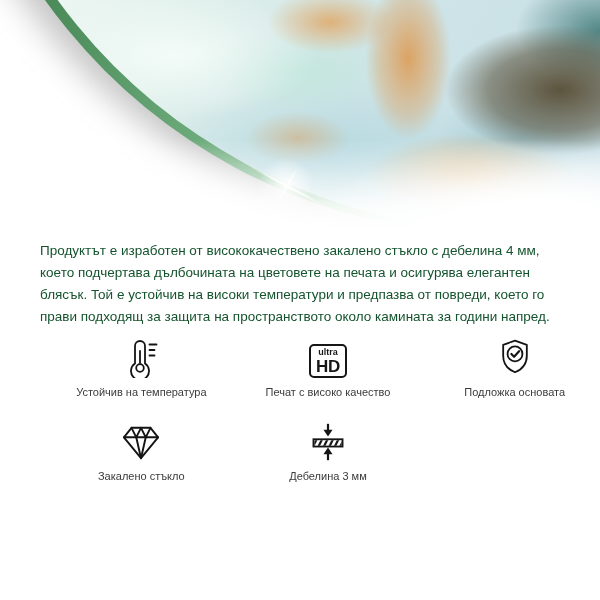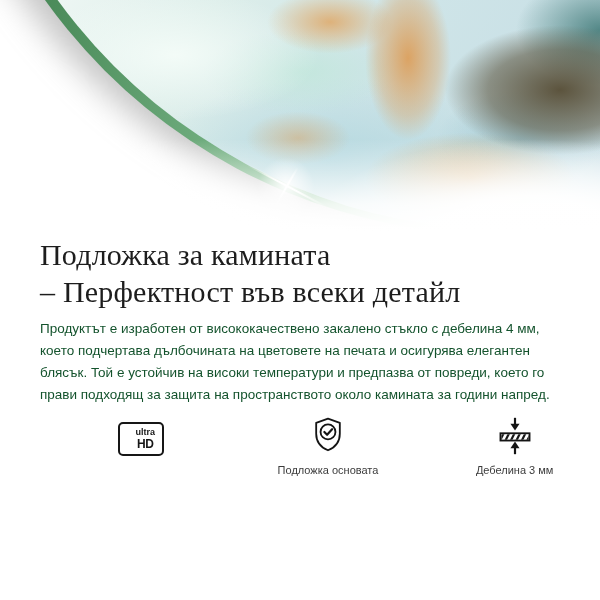--- a/index.html
+++ b/index.html
@@ -46,68 +46,89 @@
   .desc{margin:8px 0 0;font-size:13.5px;line-height:22px;color:#14532d;}
 
   
   .features{margin:10px 0 0 8px;width:560px;display:grid;
     grid-template-columns:1fr 1fr 1fr;row-gap:24px;}
   .feature{display:flex;flex-direction:column;align-items:center;}
   .icon-wrap{height:40px;display:flex;align-items:flex-end;justify-content:center;}
   .feature .label{margin-top:8px;font-size:11px;color:#3b3b3b;white-space:nowrap;}
   svg.ic{display:block;}
   .hd-box{width:34px;height:30px;border:2.2px solid #161616;border-radius:5px;
-    display:flex;flex-direction:column;align-items:center;justify-content:center;line-height:1;padding-left:8px;}
+    display:flex;flex-direction:column;align-items:center;justify-content:center;line-height:1;}
   .hd-box .t1{font-size:9px;font-weight:700;color:#161616;}
-  .hd-box .t2{font-size:12px;font-weight:700;color:#161616;margin-top:1px;letter-spacing:-.3px;}
+  .hd-box .t2{font-size:17px;font-weight:700;color:#161616;margin-top:1px;letter-spacing:-.3px;}
 </style>
 </head>
 <body>
 
 <div>
 
   <div class="hero">
     <div class="glass-shadow"></div>
     <div class="glass-edge"></div>
     <div class="glass-surface"></div>
     <div class="sparkle"></div>
     <div class="hero-fade"></div>
   </div>
 
   <div class="content">
-    <h1>
-      <span>Подложка за камината</span>
-      <span>– Перфектност във всеки детайл</span>
-    </h1>
 
     <p class="desc">Продуктът е изработен от висококачествено закалено стъкло с дебелина 4 мм, което подчертава дълбочината на цветовете на печата и осигурява елегантен блясък. Той е устойчив на високи температури и предпазва от повреди, което го прави подходящ за защита на пространството около камината за години напред.</p>
 
     <div class="features">
 
+      <div class="feature">
+        <div class="icon-wrap">
+          <svg class="ic" width="38" height="40" viewBox="0 0 38 40" fill="none" stroke="#141414" stroke-width="1.8" stroke-linecap="round">
+            <path d="M23 25.5 V8 a5 5 0 0 0 -10 0 v17.5 a9 9 0 1 0 10 0 Z" stroke-linejoin="round"></path>
+            <circle cx="18" cy="30" r="3.8"></circle>
+            <line x1="18" y1="25" x2="18" y2="13"></line>
+            <line x1="27.5" y1="6.5" x2="34.5" y2="6.5"></line>
+            <line x1="27.5" y1="12" x2="32.5" y2="12"></line>
+            <line x1="27.5" y1="17.5" x2="32.5" y2="17.5"></line>
+          </svg>
+        </div>
+        <div class="label">Устойчив на температура</div>
+      </div>
 
       <div class="feature">
         <div class="icon-wrap">
           <div class="hd-box">
             <span class="t1">ultra</span>
             <span class="t2">HD</span>
           </div>
         </div>
+        <div class="label">Печат с високо качество</div>
       </div>
 
       <div class="feature">
         <div class="icon-wrap">
           <svg class="ic" width="40" height="40" viewBox="0 0 44 44" fill="none" stroke="#141414" stroke-width="2" stroke-linecap="round" stroke-linejoin="round">
             <path d="M22 3l13 4.5v12c0 8.8-5.6 15.2-13 18.2-7.4-3-13-9.4-13-18.2v-12Z"></path>
             <circle cx="22" cy="17.5" r="8.2"></circle>
             <path d="M18 17.6l3 3 5.5-6" stroke-width="2.4"></path>
           </svg>
         </div>
         <div class="label">Подложка основата</div>
       </div>
 
+      <div class="feature">
+        <div class="icon-wrap">
+          <svg class="ic" width="42" height="38" viewBox="0 0 44 40" fill="none" stroke="#141414" stroke-width="2" stroke-linecap="round" stroke-linejoin="round">
+            <path d="M4 14 L12 4 H32 L40 14 L22 36 Z"></path>
+            <path d="M4 14 H40"></path>
+            <path d="M12 4 L17 14 L22 4 L27 14 L32 4"></path>
+            <path d="M17 14 L22 36 L27 14"></path>
+          </svg>
+        </div>
+        <div class="label">Закалено стъкло</div>
+      </div>
 
 
       <div class="feature">
         <div class="icon-wrap">
           <svg class="ic" width="40" height="40" viewBox="0 0 44 44">
             <defs>
                 <clipPath id="barClip">
                   <rect x="7" y="20" width="30" height="6"></rect>
                 </clipPath>
               </defs>

